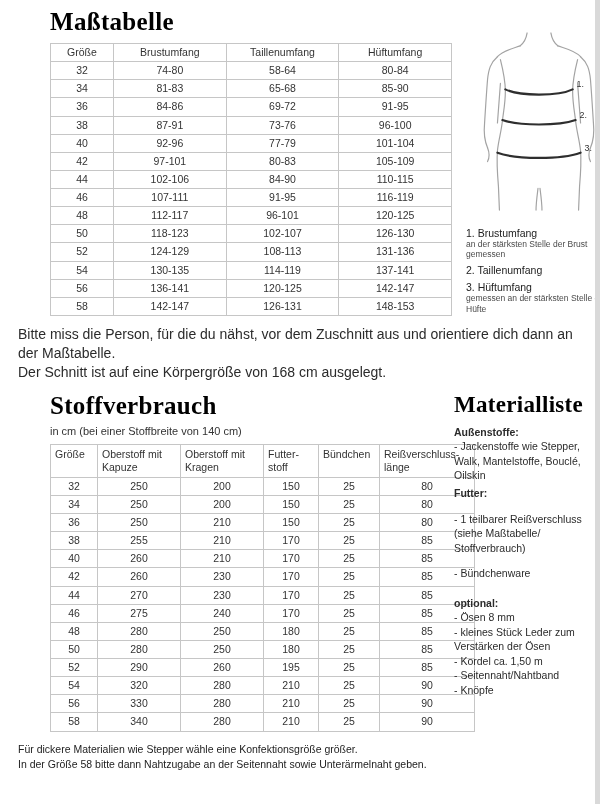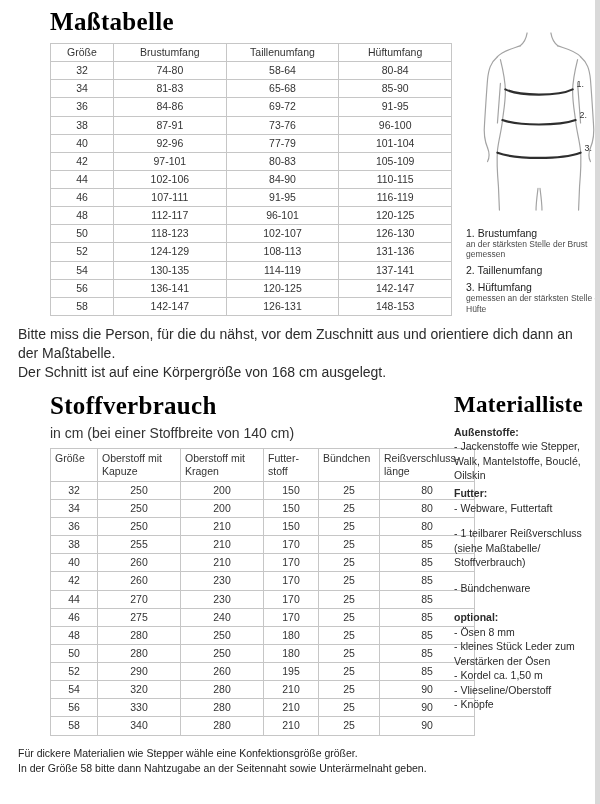--- a/index.html
+++ b/index.html
@@ -34,21 +34,21 @@
   #table2 th:nth-child(6){width:86px;}
 
   .figure-wrap{margin-top:22px;text-align:center;}
   .legend{margin-top:4px;padding-left:2px;}
   .legend-entry{margin-top:5px;}
   .legend-title{font-size:10.5px;color:#222;}
   .legend-desc{font-size:8.5px;color:#4a4a4a;line-height:1.2;}
 
   .notes{margin-top:9px;font-size:14px;line-height:1.35;color:#2b2b2b;}
 
-  .sub-note{font-size:14px;color:#333;margin:-2px 0 7px 0;}
+  .sub-note{font-size:11px;color:#333;margin:-2px 0 7px 0;}
 
   .material-list{font-size:10.5px;line-height:1.38;color:#2b2b2b;}
   .m-label{font-weight:700;margin-top:4px;}
   .m-item{}
   .m-gap{height:11px;}
 
   .footer{margin-top:10px;font-size:10.5px;line-height:1.5;color:#222;}
   .f-bold{font-weight:400;}
 
   .edge-strip{position:absolute;right:0;top:0;width:5px;height:804px;background:#d9d9d9;}
@@ -341,31 +341,30 @@
             </tr>
           </tbody>
       </table>
     </div>
     <div class="col-right">
       <div class="section-heading" style="font-size:23px;">Materialliste</div>
       <div class="material-list">
           <div class="m-label">Außenstoffe:</div>
           <div class="m-item">- Jackenstoffe wie Stepper, Walk, Mantelstoffe, Bouclé, Oilskin</div>
           <div class="m-label">Futter:</div>
-          <div class="m-item">- Webware, Futtertaft</div>
           <div class="m-gap"></div>
           <div class="m-item">- 1 teilbarer Reißverschluss (siehe Maßtabelle/ Stoffverbrauch)</div>
           <div class="m-gap"></div>
           <div class="m-item">- Bündchenware</div>
           <div class="m-gap"></div>
           <div class="m-label">optional:</div>
           <div class="m-item">- Ösen 8 mm</div>
           <div class="m-item">- kleines Stück Leder zum Verstärken der Ösen</div>
           <div class="m-item">- Kordel ca. 1,50 m</div>
-          <div class="m-item">- Vlieseline/Oberstoff</div>
+          <div class="m-item">- Seitennaht/Nahtband</div>
           <div class="m-item">- Knöpfe</div>
         </div>
     </div>
   </div>
 
   <div class="footer">
     <div class="f-bold">Für dickere Materialien wie Stepper wähle eine Konfektionsgröße größer.</div>
     <div>In der Größe 58 bitte dann Nahtzugabe an der Seitennaht sowie Unterärmelnaht geben.</div>
 
   </div>

